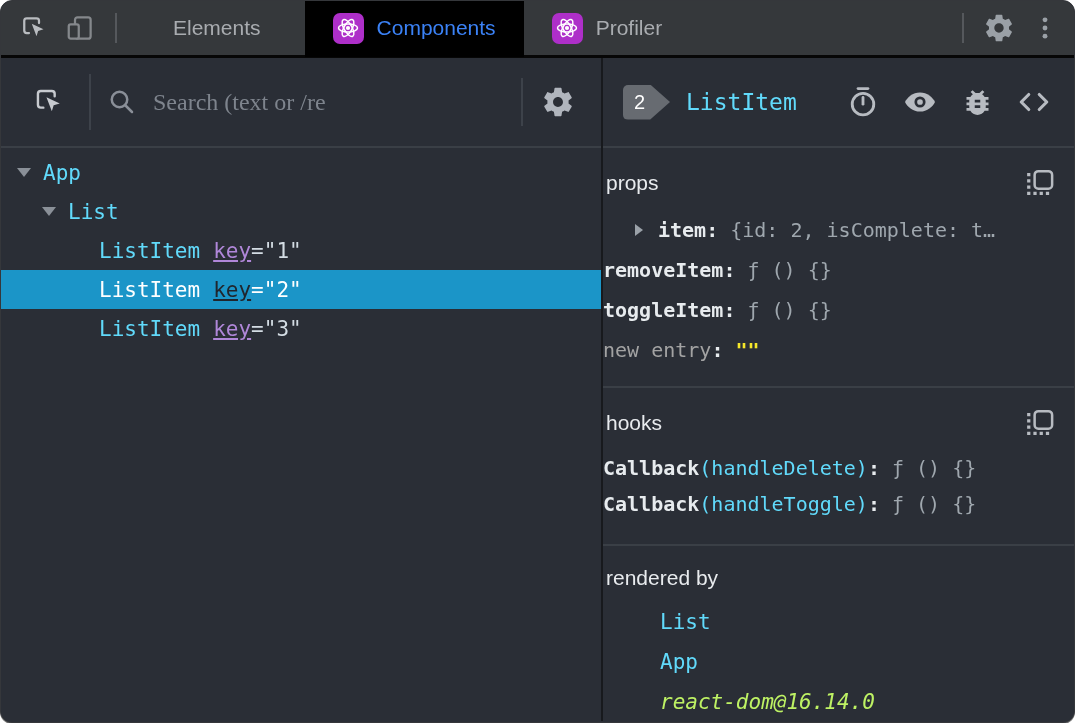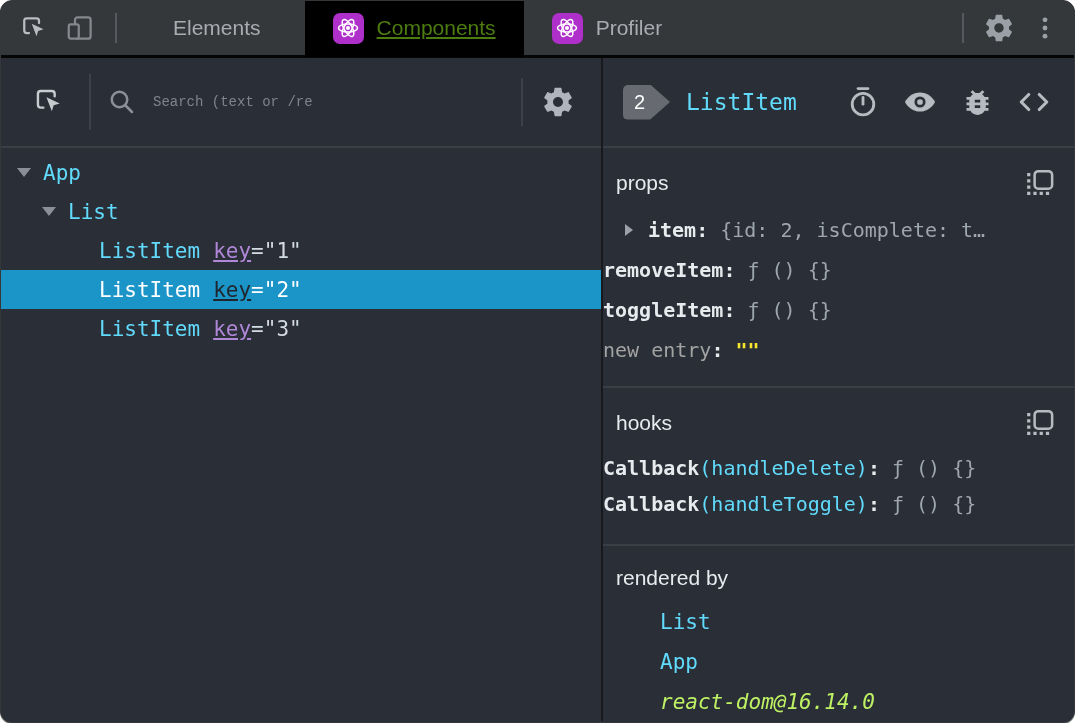--- a/index.html
+++ b/index.html
@@ -8,34 +8,34 @@
     position:absolute; left:0; top:0; width:1075px; height:723px;
     border-radius:12px; overflow:hidden; background:#2a2e36;
     border:1px solid #35373b; box-shadow:0 1px 0 rgba(0,0,0,.55);
   }
   
   .tabbar { display:flex; align-items:center; height:57px; background:#35383b; border-bottom:3px solid #060606; }
   .tb-iconbtn { width:46px; height:57px; display:flex; align-items:center; justify-content:center; flex:0 0 auto; }
   .tb-sep { width:2px; height:30px; background:#55585c; margin:0 12px; flex:0 0 auto; }
   .tab { height:57px; display:flex; align-items:center; gap:13px; padding:0 44px; color:#a9acb0; font-size:21px; white-space:nowrap; }
   .tab.reacttab { padding:0 28px; }
-  .tab.active { background:#000000; color:#4d7c0f;text-decoration:underline; }
+  .tab.active { background:#000000; color:#3b82f6; }
   .react-badge { width:31px; height:31px; border-radius:7px; background:#ae2fc9; display:flex; align-items:center; justify-content:center; flex:0 0 auto; }
   .tb-right { margin-left:auto; display:flex; align-items:center; }
   
   .main { display:flex; height:663px; }
   .left-panel { width:602px; flex:0 0 auto; border-right:2px solid #17191d; background:#2a2e36; display:flex; flex-direction:column; }
   .right-panel { flex:1; background:#2a2e36; overflow:hidden; }
   
   .ltoolbar { height:90px; flex:0 0 auto; display:flex; align-items:center; border-bottom:2px solid #3a3f46; }
   .lt-inspect { width:36px; margin-left:30px; display:flex; justify-content:center; }
   .lt-sep { width:2px; height:56px; background:#3d424a; margin:0 16px 0 22px; }
   .lt-sep2 { width:2px; height:48px; background:#3d424a; margin:0 18px; }
   .search-wrap { display:flex; align-items:center; flex:1; gap:16px; }
-  .search-input { flex:1; background:transparent; border:none; outline:none; color:#5eead4; font-size:14px; font-family:Liberation Mono, monospace; }
+  .search-input { flex:1; background:transparent; border:none; outline:none; color:#5eead4; font-size:24px; font-family:Liberation Serif, serif; }
   .search-input::placeholder { color:#7e848d; }
   .lt-gear { margin-right:26px; display:flex; }
   
   .tree { padding-top:5px; font-family:"DejaVu Sans Mono", monospace; font-size:21px; }
   .trow { height:39px; display:flex; align-items:center; cursor:default; }
   .tri-down { width:0; height:0; border-left:7px solid transparent; border-right:7px solid transparent; border-top:9px solid #8a9098; margin-right:12px; flex:0 0 auto; }
   .cname { color:#61dafb; }
   .kattr { color:#b087d9; margin-left:13px;text-decoration:underline; }
   .keq { color:#d3dce3; }
   .trow.sel { background:#1b95c8; }
@@ -44,26 +44,26 @@
   .trow.sel .keq { color:#ffffff; }
   
   .rheader { height:90px; display:flex; align-items:center; border-bottom:2px solid #3a3f46; padding:0 22px 0 20px; }
   .sel-badge { height:35px; min-width:47px; background:#676b71; clip-path:polygon(0 0, 58% 0, 100% 50%, 58% 100%, 0 100%); border-radius:5px; color:#ffffff; font-size:20px; display:flex; align-items:center; padding:0 22px 0 11px; flex:0 0 auto; }
   .sel-title { color:#61dafb; font-family:"DejaVu Sans Mono", monospace; font-size:23px; margin-left:16px; }
   .rh-icons { margin-left:auto; display:flex; align-items:center; gap:21px; }
   .rh-btn { display:flex; align-items:center; justify-content:center; width:36px; height:36px; }
   
   .section { border-bottom:2px solid #3a3f46; padding:20px 0 16px; }
   .section.last { border-bottom:none; }
-  .sec-head { display:flex; align-items:center; justify-content:space-between; padding:0 20px 0 13px; margin-bottom:12px; }
+  .sec-head { display:flex; align-items:center; justify-content:space-between; padding:0 20px 0 3px; margin-bottom:12px; }
   .sec-title { font-size:21px; color:#e8ebee; }
   .copy-btn { display:flex; }
   .prow { height:40px; display:flex; align-items:center; font-family:"DejaVu Sans Mono", monospace; font-size:20px; white-space:nowrap; }
   .prow.hook { height:36px; }
-  .prow.witharrow { padding-left:22px; }
+  .prow.witharrow { padding-left:32px; }
   .tri-right { width:0; height:0; border-top:6px solid transparent; border-bottom:6px solid transparent; border-left:8px solid #9aa1a8; margin-right:15px; flex:0 0 auto; }
   .pname { color:#e7ebee; font-weight:bold; }
   .pname.dim { color:#a3a3a3; font-weight:normal; }
   .pcolon { color:#e7ebee; font-weight:bold; }
   .pval { color:#9fa7ae; margin-left:12px; }
   .pval.yellow { color:#f6e72a; font-weight:bold; }
   .cy { color:#61dafb; font-weight:normal; }
   .orow { height:40px; display:flex; align-items:center; padding-left:57px; font-family:"DejaVu Sans Mono", monospace; font-size:21px; }
   .owner-link { color:#61dafb; cursor:pointer; }
   .owner-root { color:#bef264;font-style:italic; }

